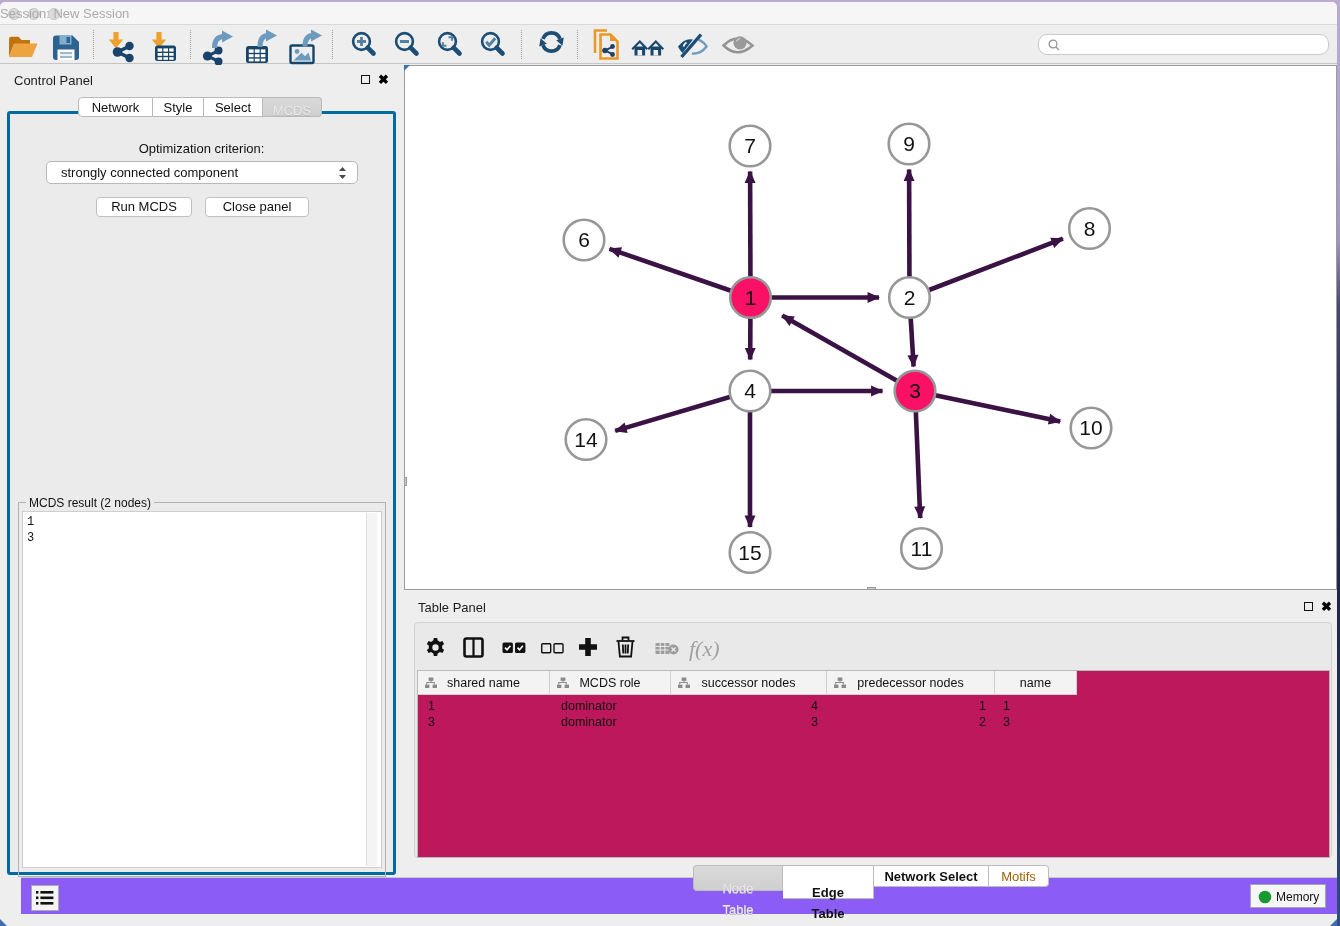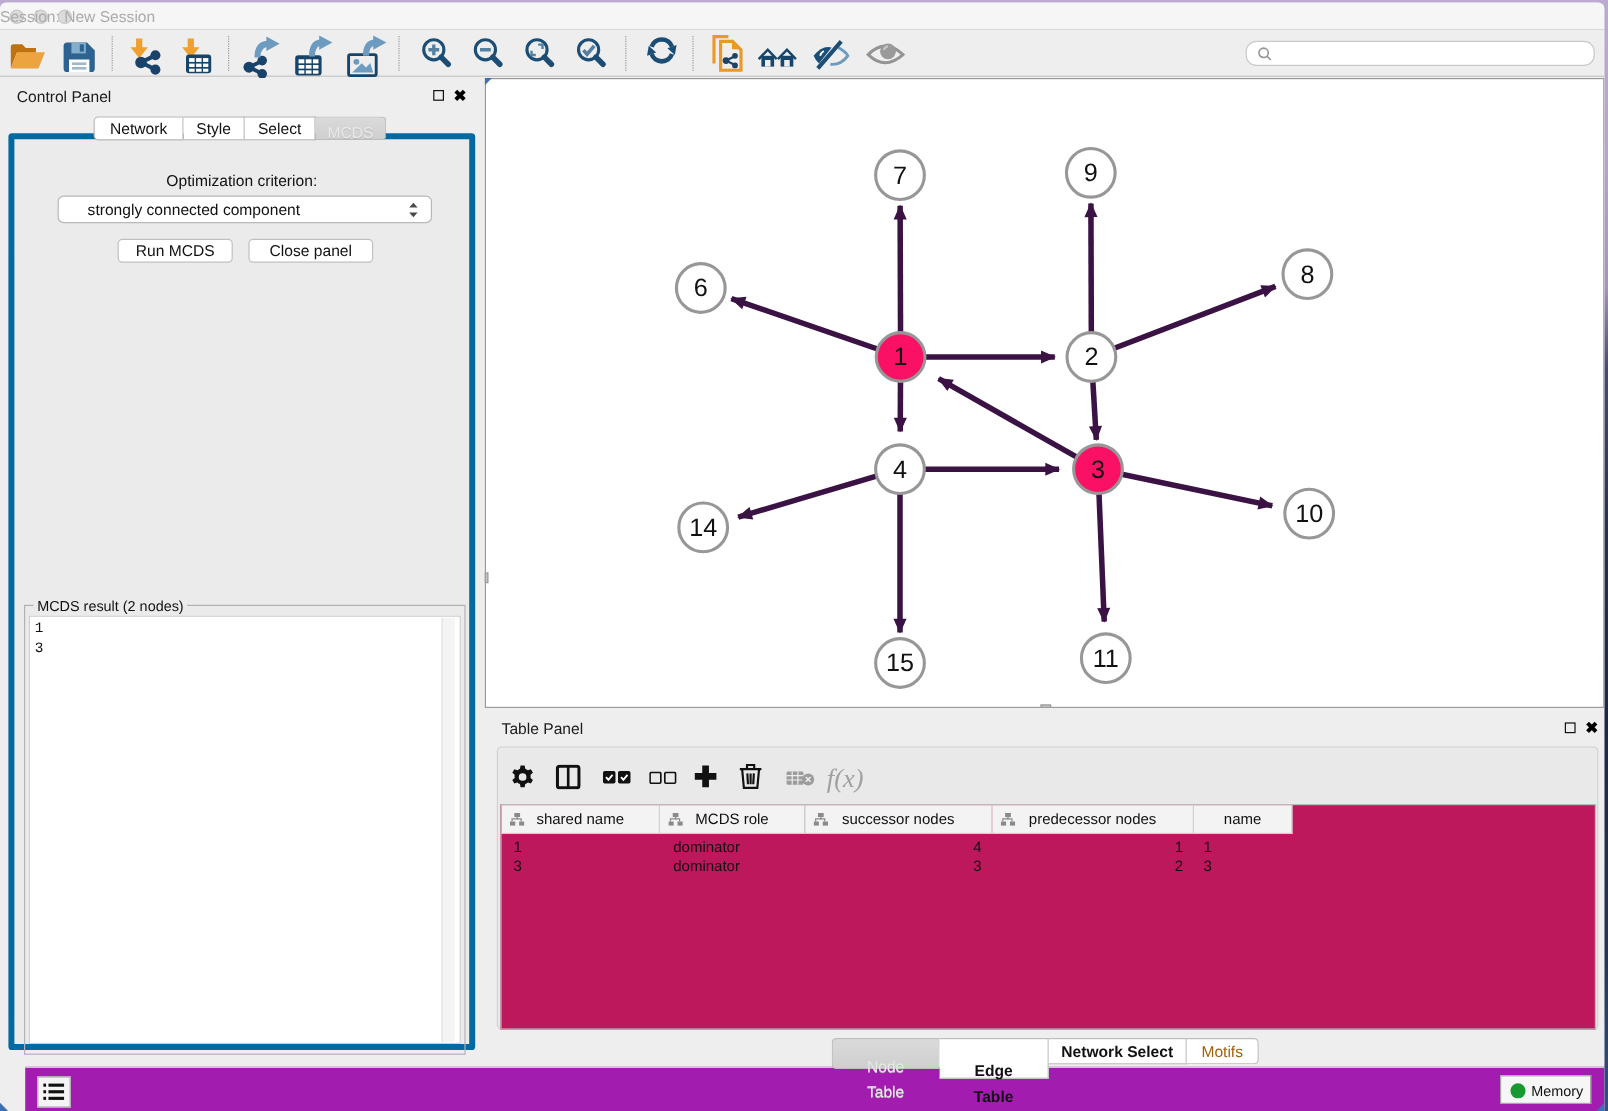--- a/index.html
+++ b/index.html
@@ -22,23 +22,23 @@
 
 #cp { position:absolute; left:0; top:63px; width:404px; bottom:38px; background:#eeeeee; }
 #cp-title { position:absolute; left:14px; top:8px; font-size:13px; color:#1c1c1c; }
 .flticon { position:absolute; width:9px; height:9px; border:1.5px solid #111; background:transparent; }
 .xicon { position:absolute; font-size:13px; font-weight:bold; color:#000; line-height:9px;}
 .tabrow { position:absolute; display:flex; z-index:5; }
 .tab { height:20px; line-height:19px; font-size:13px; text-align:center; background:#fff; border:1px solid #b9b9b9; border-left:none; color:#111; padding:0 12px; }
 .tab.first { border-left:1px solid #b9b9b9; border-radius:4px 0 0 4px; }
 .tab.last { border-radius:0 4px 4px 0; }
 .tab.sel { background:linear-gradient(180deg,#dadada,#cfcfcf); color:#e9e9e9; text-shadow:0 1px 0 #bbb; }
-#cp-panel { position:absolute; left:7px; top:46px; right:8px; bottom:13px; background:#ebebeb; border:5px solid #0369a1; border-radius:3px; }
+#cp-panel { position:absolute; left:7px; top:46px; right:8px; bottom:13px; background:#ebebeb; border:3px solid #0369a1; border-radius:3px; }
 #opt-label { position:absolute; top:27px; left:0; right:0; text-align:center; font-size:13px; color:#111; }
-#dropdown { position:absolute; left:36px; top:47px; width:312px; height:23px; background:#fff; border:1px solid #b9b9b9; border-radius:5px; font-size:13px; color:#111; line-height:21px; padding-left:24px; }
+#dropdown { position:absolute; left:36px; top:47px; width:312px; height:23px; background:#fff; border:1px solid #b9b9b9; border-radius:5px; font-size:13px; color:#111; line-height:21px; padding-left:14px; }
 .btn { position:absolute; height:20px; background:#fff; border:1px solid #c0c0c0; border-radius:4px; font-size:13px; color:#111; text-align:center; line-height:18px; }
 #fieldset { position:absolute; left:8px; top:388px; width:368px; height:375px; border:1px solid #b2b2b2; }
 #fs-legend { position:absolute; left:7px; top:-7px; background:#ebebeb; padding:0 3px; font-size:12px; color:#111; }
 #fs-text { position:absolute; left:3px; top:8px; right:3px; bottom:8px; background:#fff; border:1px solid #cfcfcf; font-family:"Liberation Mono",monospace; font-size:12px; color:#111; padding:2px 0 0 4px; line-height:16px;}
 #fs-scroll { position:absolute; right:4px; top:1px; bottom:1px; width:11px; background:#f4f4f4; border-left:1px solid #e2e2e2;}
 
 
 #scc { position:absolute; left:404px; top:63px; width:933px; height:525px; border:1px solid #9b9b9b; background:#fff; }
 #scc-tb { position:absolute; left:0; top:0; right:0; height:22px; background:linear-gradient(180deg,#ececec,#d4d4d4); border-bottom:1px solid #a5a5a5; }
 #scc-title { position:absolute; left:0; right:0; top:0; text-align:center; font-size:13px; font-weight:bold; color:#1a1a1a; line-height:22px; }
@@ -49,21 +49,21 @@
 #tp-title { position:absolute; left:14px; top:10px; font-size:13px; color:#1c1c1c; }
 #tp-inner { position:absolute; left:10px; top:32px; right:5px; height:236px; background:#e9e9e9; border:1px solid #d2d2d2; border-radius:4px; }
 #ttable { position:absolute; left:13px; top:80px; right:7px; height:188px; background:#be185d; border:1px solid #b9b9b9; }
 .th { position:absolute; top:0; height:24px; background:#f3f3f3; border-right:1px solid #cfcfcf; border-bottom:1px solid #cfcfcf; font-size:12.5px; color:#111; text-align:center; line-height:24px; }
 .td { position:absolute; font-size:12.5px; color:#111; height:16px; line-height:16px; }
 .treei { position:absolute; left:7px; top:6px; width:12px; height:12px; }
 .th { padding-left:0; }
 .btab { height:22px; line-height:21px; font-size:13px; font-weight:bold; text-align:center; background:#fff; border:1px solid #bdbdbd; border-left:none; color:#111; padding:0 13px; }
 
 
-#statusbar { position:absolute; left:0; right:0; bottom:0; height:37px; background:#a21caf; border-top:1px solid #c9c9c9;margin-left:21px; }
+#statusbar { position:absolute; left:0; right:0; bottom:12px; height:37px; background:#8b5cf6; border-top:1px solid #c9c9c9;margin-left:21px; }
 #listbtn { position:absolute; left:10px; top:7px; width:28px; height:26px; background:#f4f4f4; border:1px solid #ababab; }
 #membtn { position:absolute; right:11px; top:6px; width:76px; height:24px; background:#f6f6f6; border:1px solid #a5a5a5; font-size:13px; color:#111; }
 </style>
 </head>
 <body>
 <div id="win">
   <div id="titlebar">
     <div class="tl" style="left:8px;"></div>
     <div class="tl" style="left:28px;"></div>
     <div class="tl" style="left:48px;"></div>

